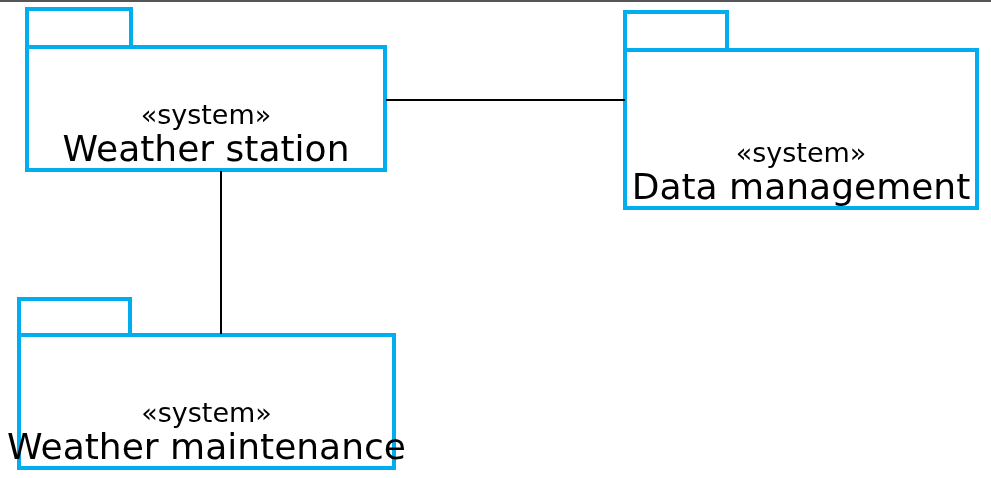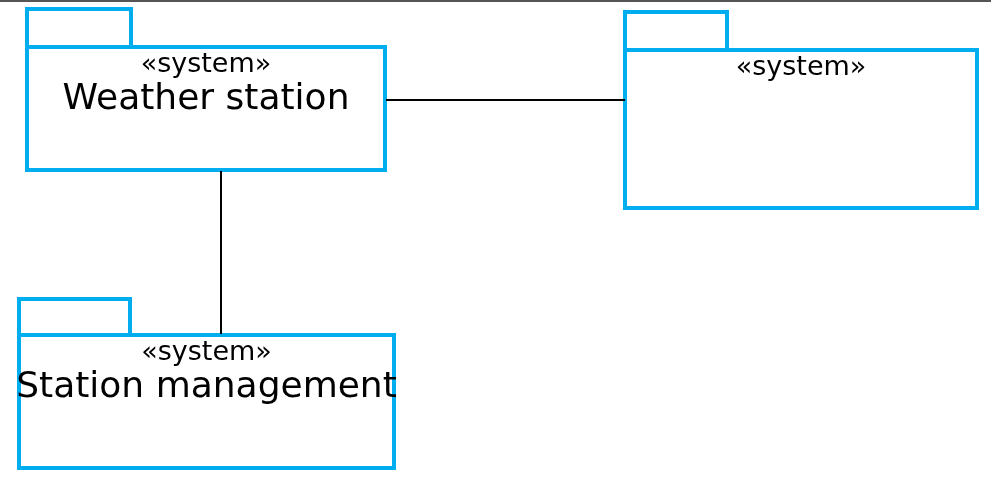--- a/index.html
+++ b/index.html
@@ -40,21 +40,21 @@
     border-bottom-width: 0;
     background: #ffffff;
   }
   .package-body {
     position: absolute;
     box-sizing: border-box;
     border-style: solid;
     border-width: 4px;
     background: #ffffff;
     display: flex;
-    align-items: flex-start;
+    align-items: flex-end;
     justify-content: center;
   }
   .package-label {
     text-align: center;
     color: #000000;
     line-height: 1.06;
     white-space: nowrap;
     user-select: none;
   }
   .stereotype {
@@ -93,30 +93,31 @@
         <span class="pkg-name">Weather station</span>
       </div>
     </div>
   </div>
 
   <div class="package">
     <div class="package-tab" style="left:623px; top:10px; width:106px; height:40px; border-color:#00AEEF;"></div>
     <div class="package-body" style="left:623px; top:48px; width:356px; height:162px; border-color:#00AEEF;">
       <div class="package-label">
         <span class="stereotype">«system»</span>
+        <span class="pkg-name">Data management</span>
       </div>
     </div>
   </div>
 
   <div class="package">
     <div class="package-tab" style="left:17px; top:297px; width:115px; height:38px; border-color:#00AEEF;"></div>
     <div class="package-body" style="left:17px; top:333px; width:379px; height:137px; border-color:#00AEEF;">
       <div class="package-label">
         <span class="stereotype">«system»</span>
-        <span class="pkg-name">Station management</span>
+        <span class="pkg-name">Weather maintenance</span>
       </div>
     </div>
   </div>
 
   <div class="connector-h" style="left:386px; top:99px; width:239px;"></div>
 
   <div class="connector-v" style="left:220px; top:171px; height:163px;"></div>
 
 </div>
 

